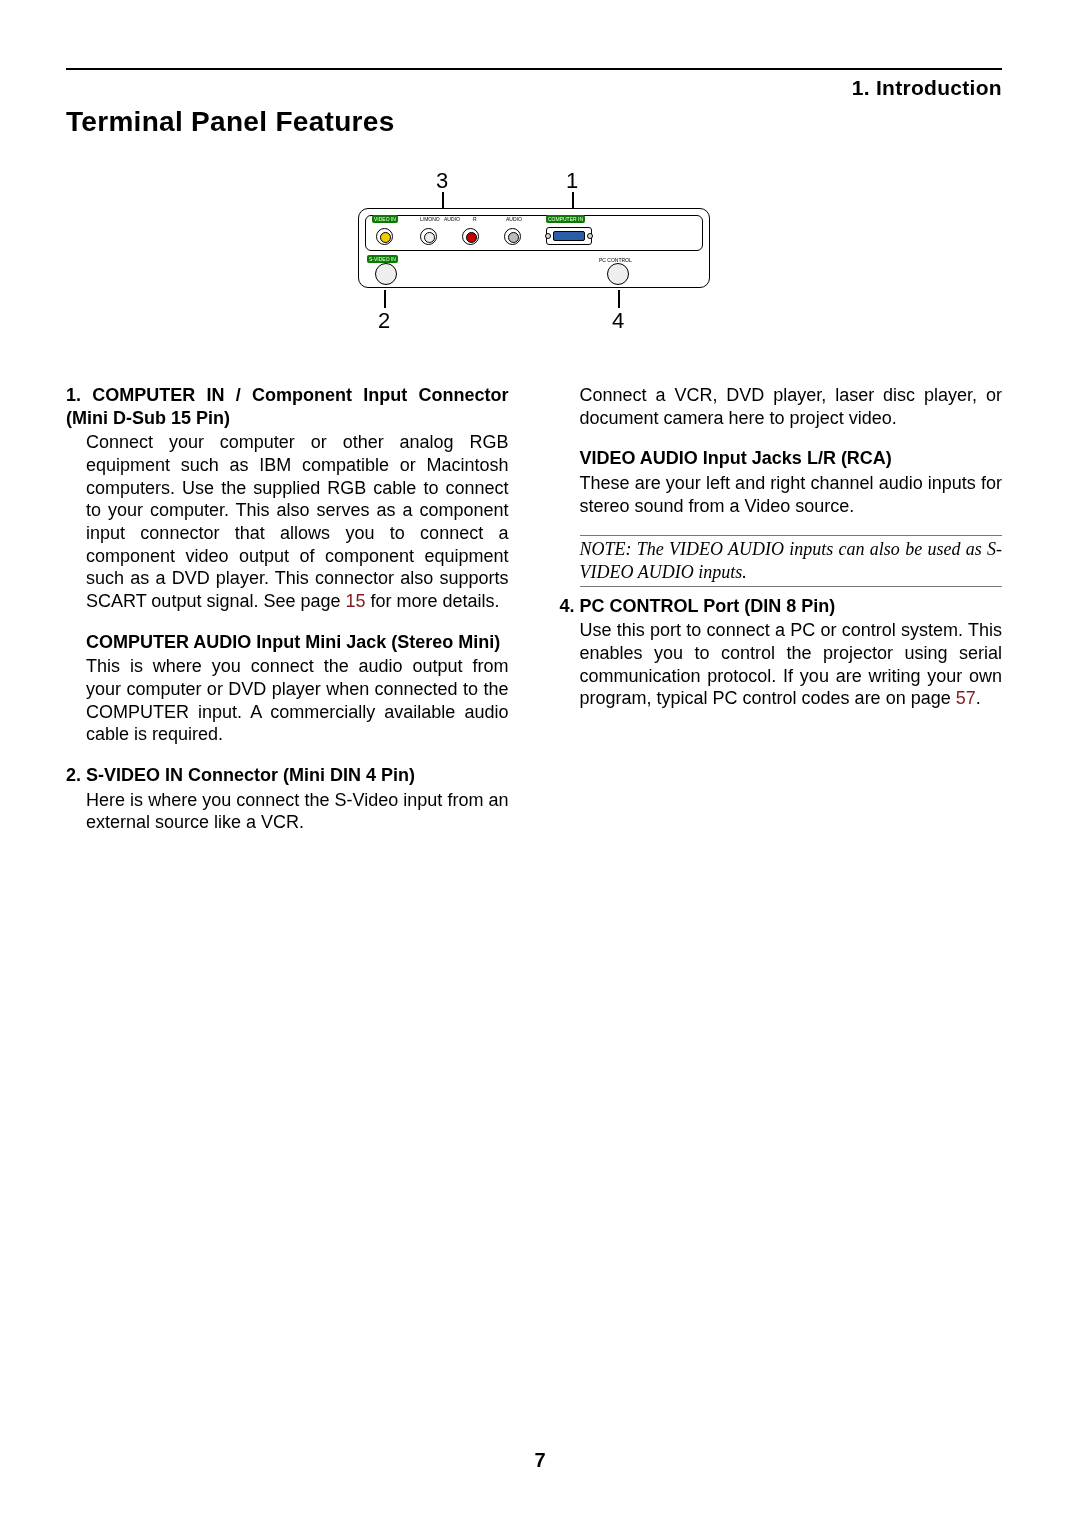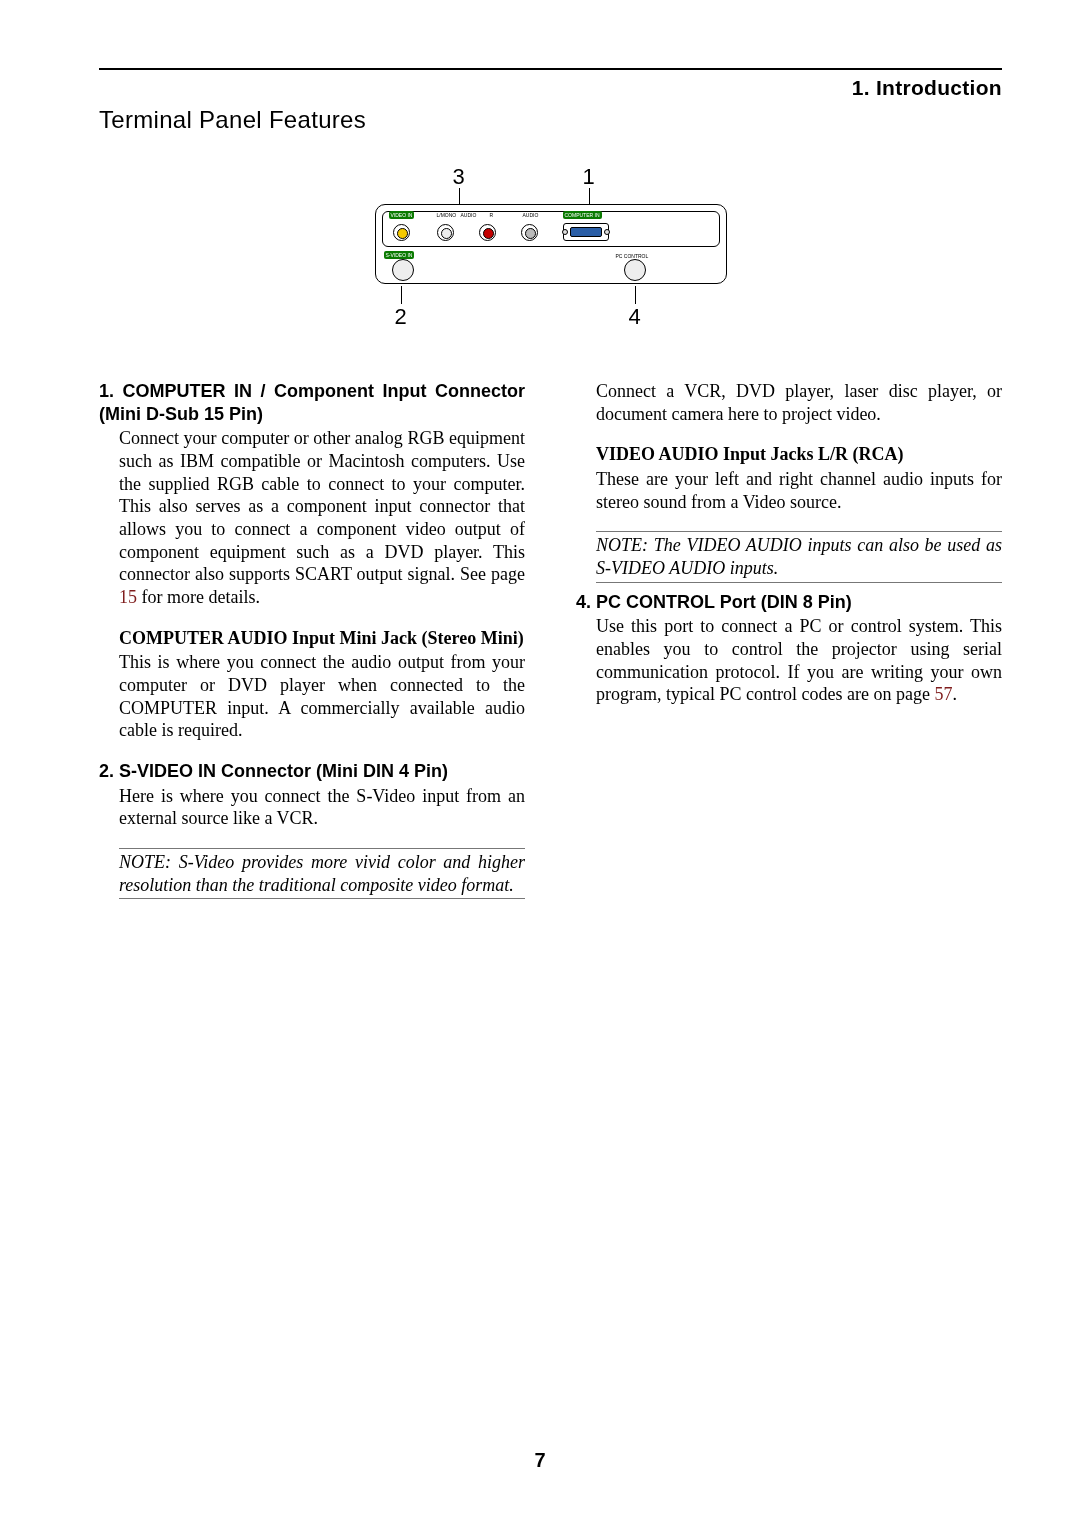--- a/index.html
+++ b/index.html
@@ -1,40 +1,40 @@
 <!DOCTYPE html>
 <html><head>
 <meta charset="utf-8">
 <style>
   * { box-sizing: border-box; margin: 0; padding: 0; }
   html, body { width: 1080px; height: 1526px; background: #fff; font-family: Arial, Helvetica, sans-serif; color: #000; }
   .page {
     width: 1080px;
     height: 1526px;
-    padding: 68px 78px 40px 99px;
+    padding: 68px 78px 40px 66px;
     position: relative;
   }
   .hr-top {
     border: none;
     border-top: 2px solid #000;
     margin-bottom: 6px;
   }
   .header-row {
     display: flex;
     justify-content: flex-end;
     margin-bottom: 6px;
   }
   .chapter {
     font-weight: 900;
     font-size: 21px;
     letter-spacing: 0.3px;
   }
   .section-title {
-    font-weight: 400;
-    font-size: 24px;
+    font-weight: 700;
+    font-size: 28px;
     margin-top: 6px;
     margin-bottom: 34px;
     letter-spacing: 0.3px;
   }
   .diagram-wrap {
     display: flex;
     justify-content: center;
     margin-bottom: 60px;
   }
   .two-col {
@@ -47,21 +47,20 @@
     line-height: 1.26;
   }
   .item-title {
     font-weight: 700;
     margin-bottom: 2px;
     text-align: justify;
   }
   .indent {
     margin-left: 20px;
     text-align: justify;
-    font-family: Liberation Serif, serif;
   }
   .para {
     margin-bottom: 18px;
   }
   .note-box {
     border-top: 1px solid #777;
     border-bottom: 1px solid #777;
     padding: 2px 0;
     font-style: italic;
     font-family: "Times New Roman", Times, serif;
@@ -226,21 +225,20 @@
       <div class="indent para">
         <span>Connect your computer or other analog RGB equipment such as IBM compatible or Macintosh computers. Use the supplied RGB cable to connect to your computer. This also serves as a component input connector that allows you to connect a component video output of component equipment such as a DVD player. This connector also supports SCART output signal. See page </span><span class="link">15</span><span> for more details.</span>
       </div>
 
       <div class="item-title indent" style="margin-left:20px;">COMPUTER AUDIO Input Mini Jack (Stereo Mini)</div>
       <div class="indent para">This is where you connect the audio output from your computer or DVD player when connected to the COMPUTER input. A commercially available audio cable is required.</div>
 
       <div class="item-title">2. S-VIDEO IN Connector (Mini DIN 4 Pin)</div>
       <div class="indent para">Here is where you connect the S-Video input from an external source like a VCR.</div>
 
-      <div class="note-box indent">NOTE: S-Video provides more vivid color and higher resolution than the traditional composite video format.</div>
     </div>
 
     <div class="col">
       <div class="indent para">Connect a VCR, DVD player, laser disc player, or document camera here to project video.</div>
 
       <div class="item-title indent" style="margin-left:20px;">VIDEO AUDIO Input Jacks L/R (RCA)</div>
       <div class="indent para">These are your left and right channel audio inputs for stereo sound from a Video source.</div>
 
       <div class="note-box indent">NOTE: The VIDEO AUDIO inputs can also be used as S-VIDEO AUDIO inputs.</div>
 

